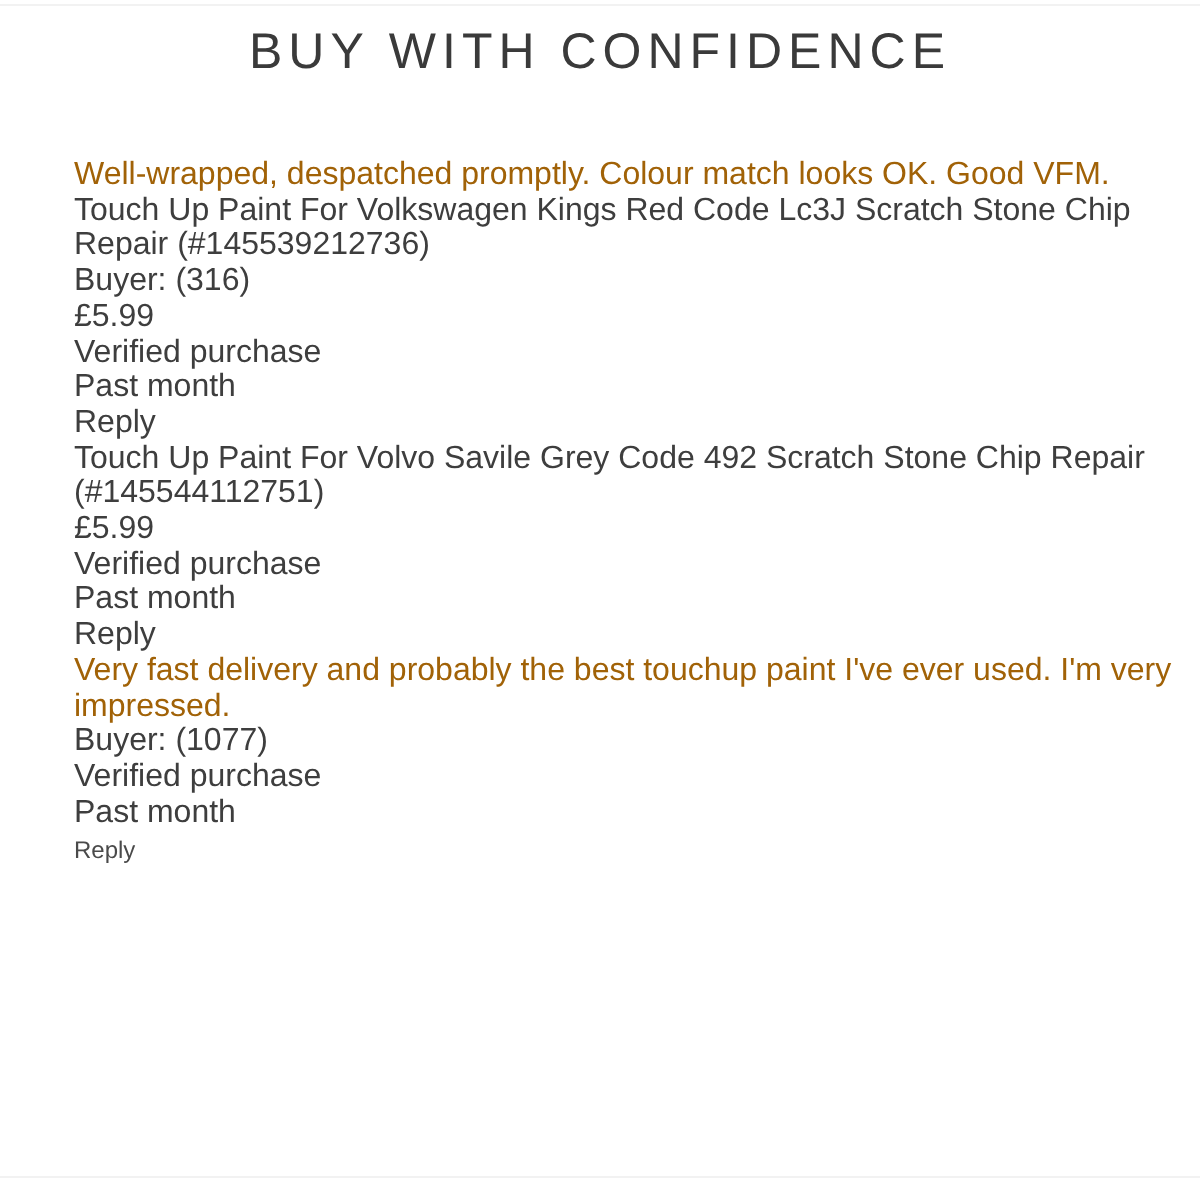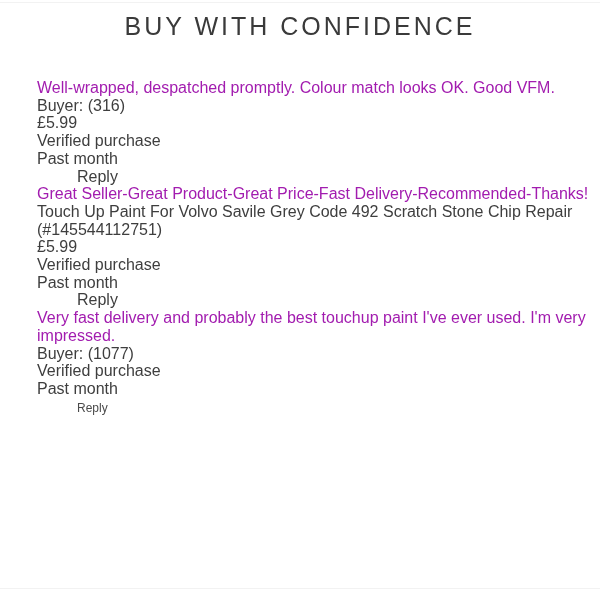--- a/index.html
+++ b/index.html
@@ -40,57 +40,56 @@
     position: absolute;
     left: 37px;
     top: 79px;
     width: 555px;
     font-size: 16px;
     line-height: 17.7px;
     color: #3e3e3e;
   }
   .fb div { white-space: normal; }
   .comment {
-    color: #a21caf;
+    color: #a16207;
   }
   .buyer {
     white-space: pre-wrap;
   }
   .reply {
     color: #3e3e3e;
     cursor: pointer;
-    margin-left: 40px;
   }
   .reply.small {
     font-size: 12px;
     line-height: 14px;
     padding-top: 3px;
     color: #4a4a4a;
   }
 </style>
 </head>
 <body>
 
 <div class="hairline top"></div>
 
 <h1 class="title"><span>BUY WITH CONFIDENCE</span><br></h1>
 
 <div class="feedback-list">
 
   <div class="fb">
     <div class="comment">Well-wrapped, despatched promptly. Colour match looks OK. Good VFM.</div>
+    <div class="product">Touch Up Paint For Volkswagen Kings Red Code Lc3J Scratch Stone Chip Repair (#145539212736)</div>
     <div class="buyer">Buyer: (316)</div>
     <div class="price">£5.99</div>
     <div class="verified">Verified purchase</div>
     <div class="period">Past month</div>
     <div class="reply">Reply</div>
   </div>
 
   <div class="fb">
-    <div class="comment">Great Seller-Great Product-Great Price-Fast Delivery-Recommended-Thanks!</div>
     <div class="product">Touch Up Paint For Volvo Savile Grey Code 492 Scratch Stone Chip Repair (#145544112751)</div>
     <div class="price">£5.99</div>
     <div class="verified">Verified purchase</div>
     <div class="period">Past month</div>
     <div class="reply">Reply</div>
   </div>
 
   <div class="fb">
     <div class="comment">Very fast delivery and probably the best touchup paint I've ever used. I'm very impressed.</div>
     <div class="buyer">Buyer: (1077)</div>

